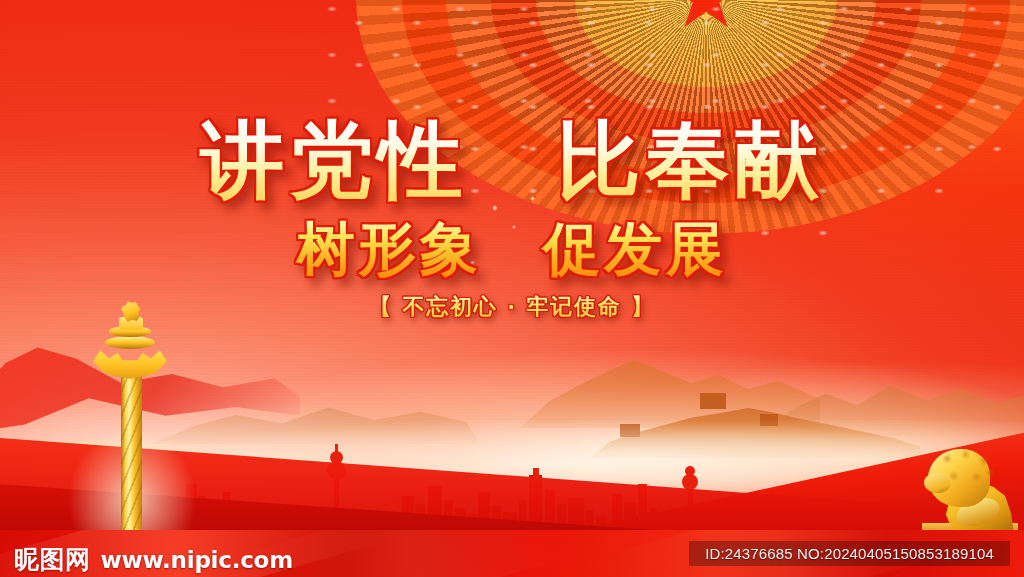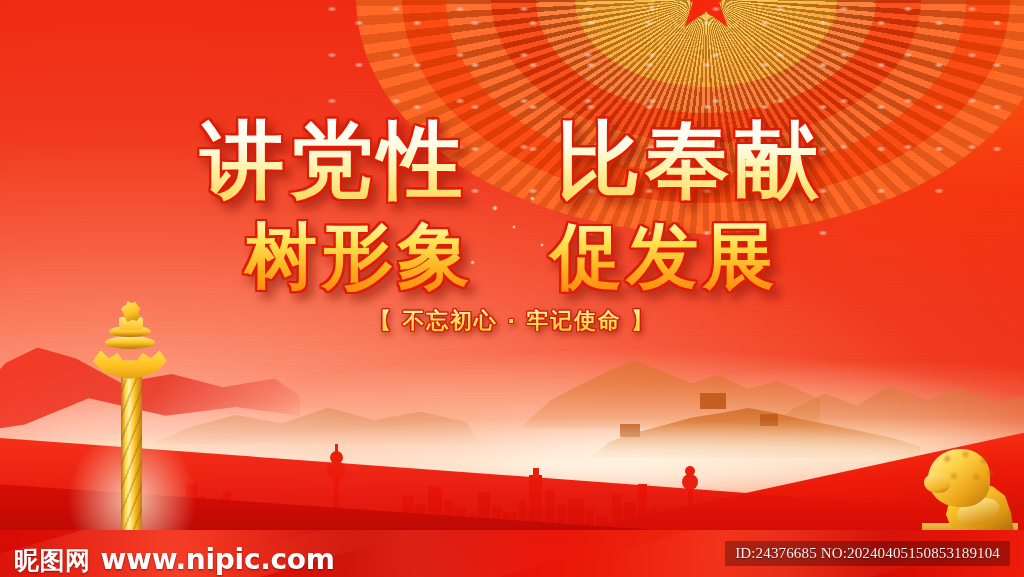--- a/index.html
+++ b/index.html
@@ -279,21 +279,21 @@
     background:linear-gradient(180deg,#ffffff 0%,#fffce4 34%,#ffef9a 66%,#ffd75c 100%);
     -webkit-background-clip:text; background-clip:text;
     -webkit-text-fill-color:transparent; color:transparent;
     filter:
       drop-shadow(0 0 0 #e01b05)
       drop-shadow(2px 0 0 #e01b05) drop-shadow(-2px 0 0 #e01b05)
       drop-shadow(0 2px 0 #e01b05) drop-shadow(0 -2px 0 #e01b05)
       drop-shadow(6px 7px 5px rgba(120,10,0,.45));
   }
   .title-2 {
-    font-size:72px;
+    font-size:58px;
     margin-top:18px;
     background:linear-gradient(180deg,#fff9b8 0%,#ffe452 30%,#ffb321 66%,#ff8a0d 100%);
     -webkit-background-clip:text; background-clip:text;
     -webkit-text-fill-color:transparent; color:transparent;
     filter:
       drop-shadow(2px 0 0 #e01b05) drop-shadow(-2px 0 0 #e01b05)
       drop-shadow(0 2px 0 #e01b05) drop-shadow(0 -2px 0 #e01b05)
       drop-shadow(6px 7px 5px rgba(120,10,0,.45));
   }
   .subline {
@@ -361,29 +361,29 @@
   }
   .wm-left { display:flex; align-items:baseline; gap:10px;margin-top:12px; }
   .wm-cn {
     font-family:"DejaVu Sans","Liberation Sans", sans-serif;
     font-size:25px; font-weight:bold; color:#ffffff;
     letter-spacing:.02em;
     text-shadow:0 1px 2px rgba(90,0,0,.6);
   }
   .wm-url {
     font-family:"DejaVu Sans","Liberation Sans", sans-serif;
-    font-size:28px; font-weight:bold; color:#ffffff;
+    font-size:23px; font-weight:bold; color:#ffffff;
     letter-spacing:-.01em;
     text-shadow:0 1px 2px rgba(90,0,0,.6);
   }
   .wm-id {
-    font-family:Liberation Serif, serif;
+    font-family:Liberation Sans, sans-serif;
     font-size:15px; color:#f4f2f2;
     background:rgba(0,0,0,.30);
-    padding:4px 10px;
+    padding:4px 16px;
     letter-spacing:.01em;
     text-shadow:0 1px 1px rgba(0,0,0,.5);
   }
 </style>
 </head>
 <body>
 
 <div id="poster">
 
   <div class="bg-base"></div>

